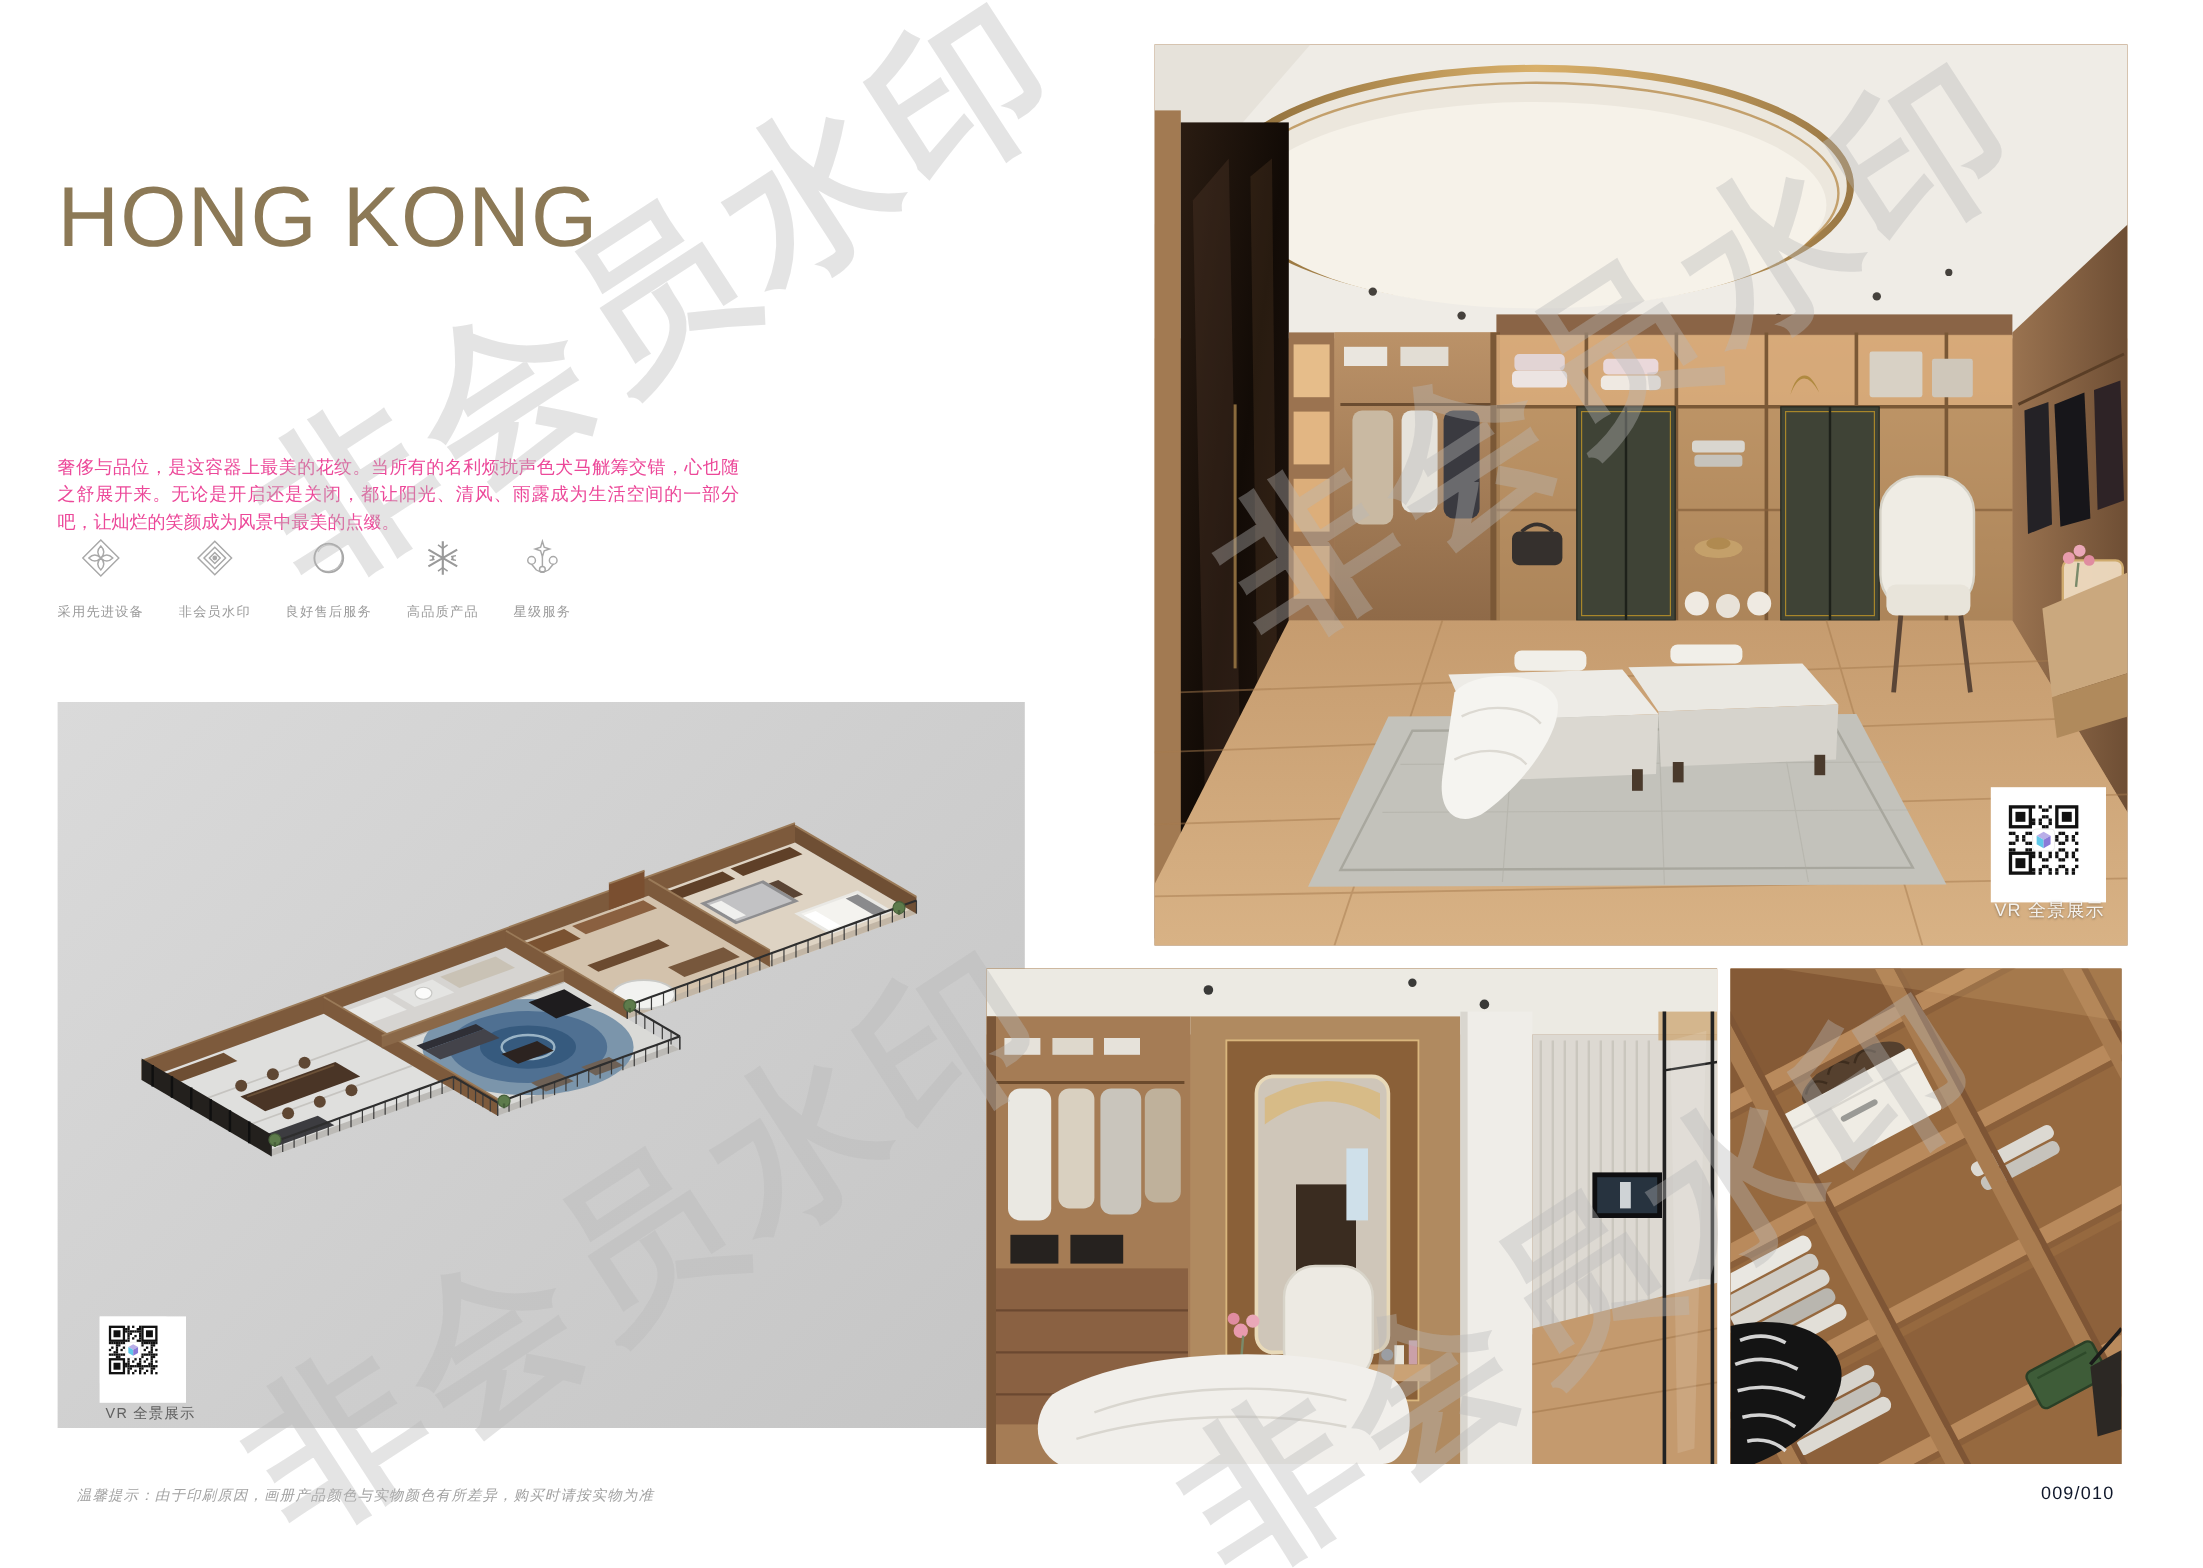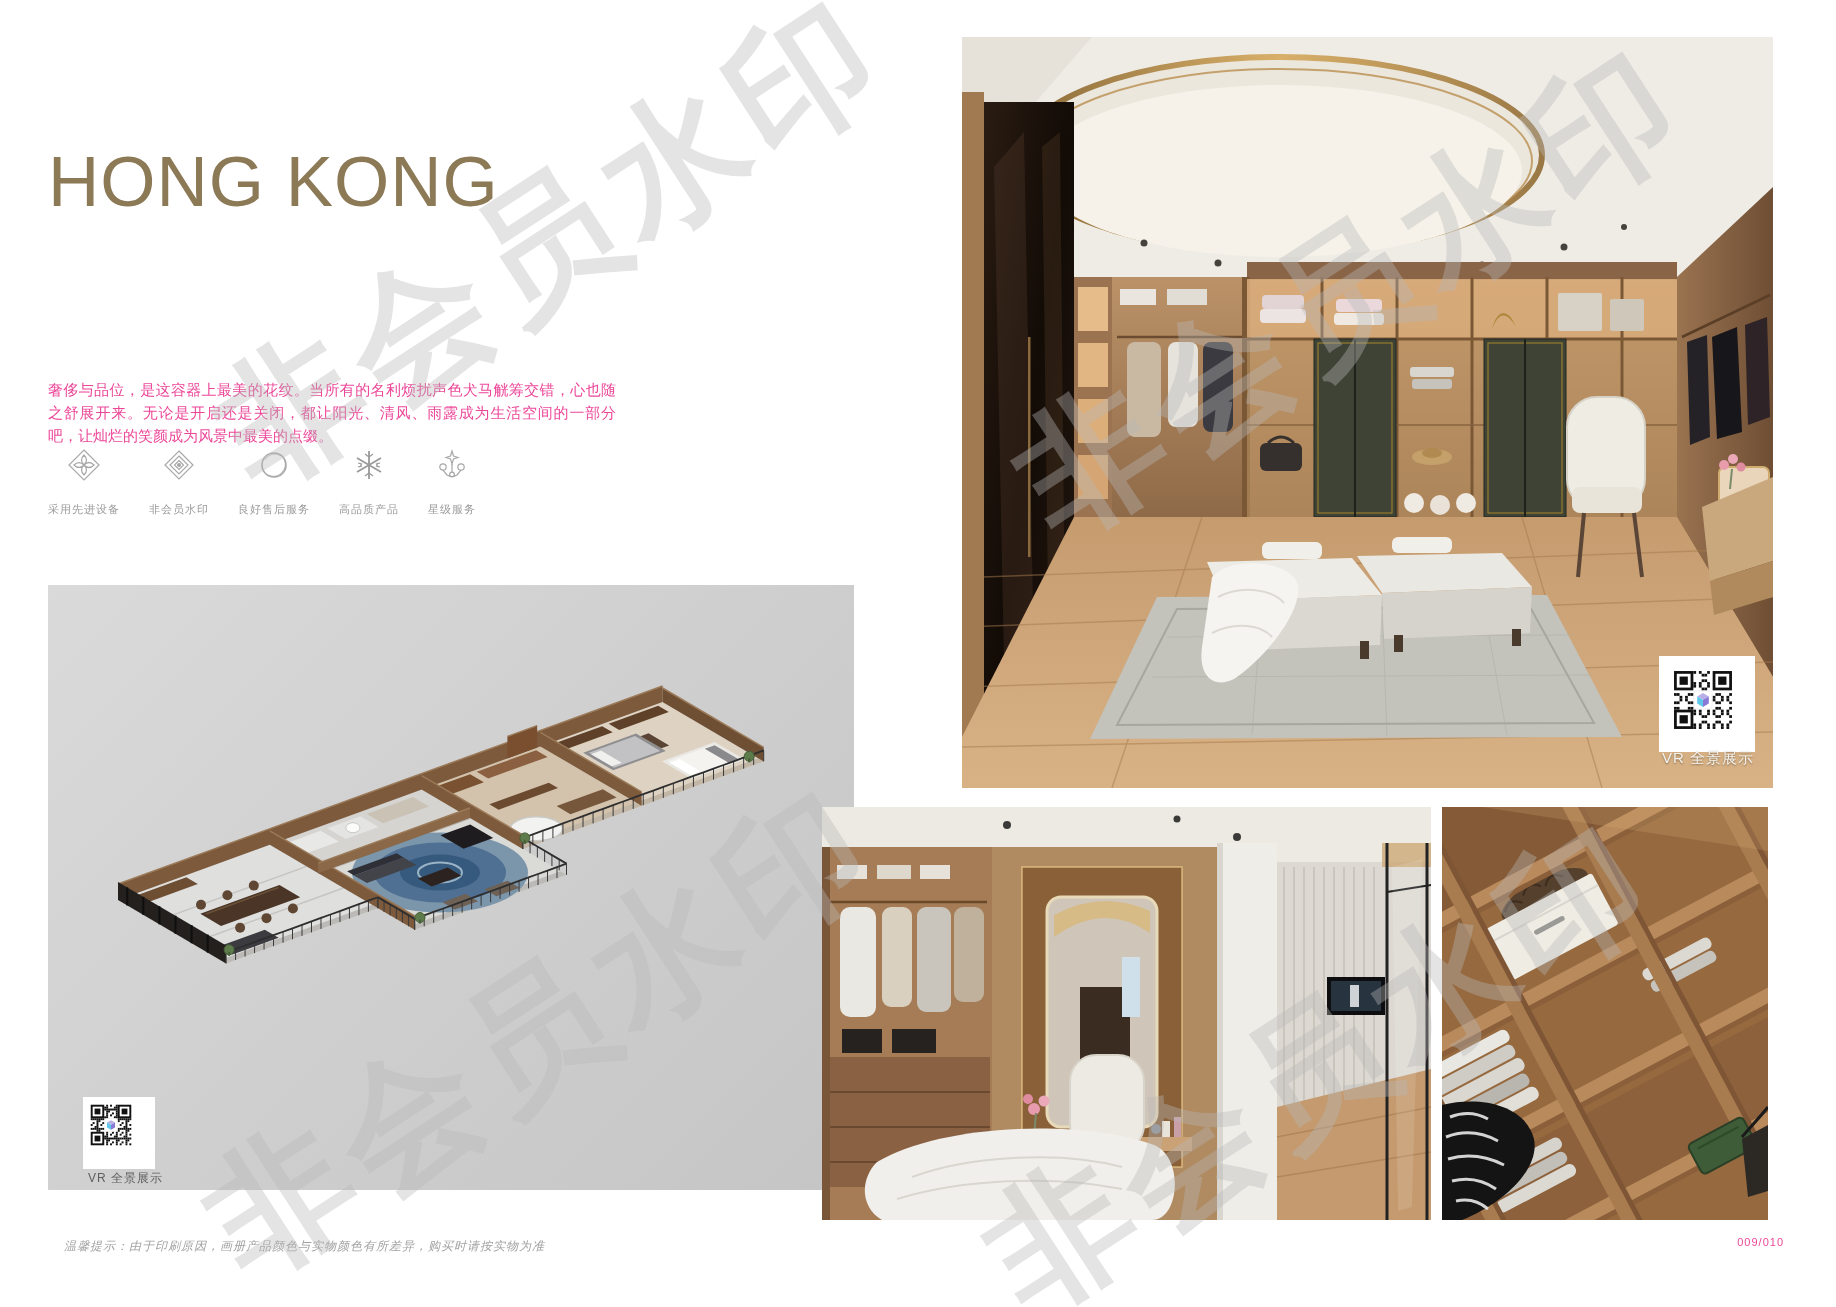--- a/index.html
+++ b/index.html
@@ -27,21 +27,21 @@
   .vr-label-light{position:absolute;font-size:15px;color:#f4f2ee;letter-spacing:1px;white-space:nowrap;
                   text-shadow:0 1px 2px rgba(0,0,0,.4);}
   
   .photo{position:absolute;overflow:hidden;background:#b08a62;}
   .photo svg{display:block;}
   .photo-main{left:962px;top:37px;width:811px;height:751px;}
   .photo-vanity{left:822px;top:807px;width:609px;height:413px;}
   .photo-shelf{left:1442px;top:807px;width:326px;height:413px;}
   
   .footer-note{position:absolute;left:64px;top:1238px;font-size:12px;color:#a2a2a2;letter-spacing:1px;font-style:italic;}
-  .page-number{position:absolute;right:52px;top:1236px;font-size:11px;color:#ec4899;letter-spacing:1px;}
+  .page-number{position:absolute;right:74px;top:1236px;font-size:15px;color:#0f172a;letter-spacing:1px;}
   
   .wm{position:absolute;font-size:142px;font-weight:700;letter-spacing:10px;white-space:nowrap;
       color:rgba(184,184,184,.38);transform:rotate(-33deg);transform-origin:left top;
       pointer-events:none;z-index:40;}
 </style>
 </head>
 <body>
 
 <div class="page">
 

